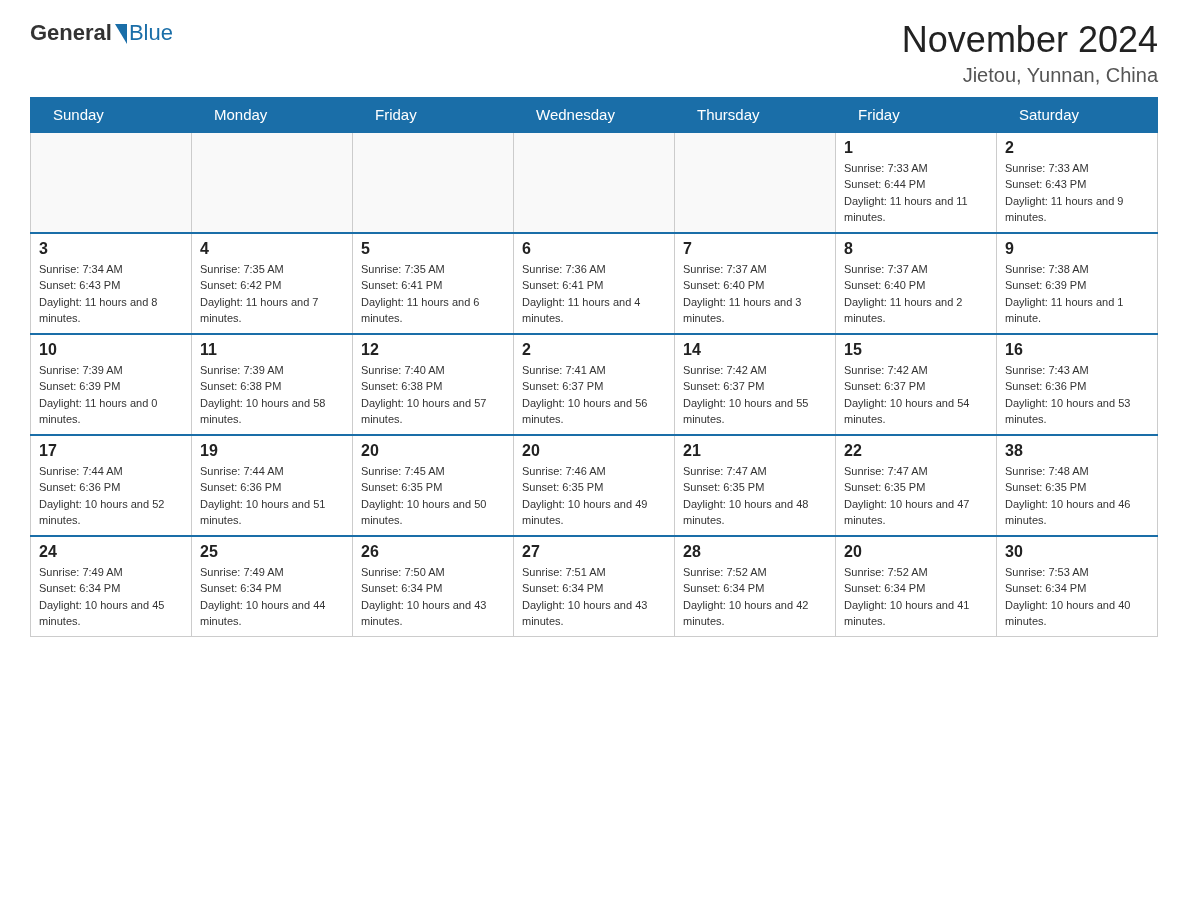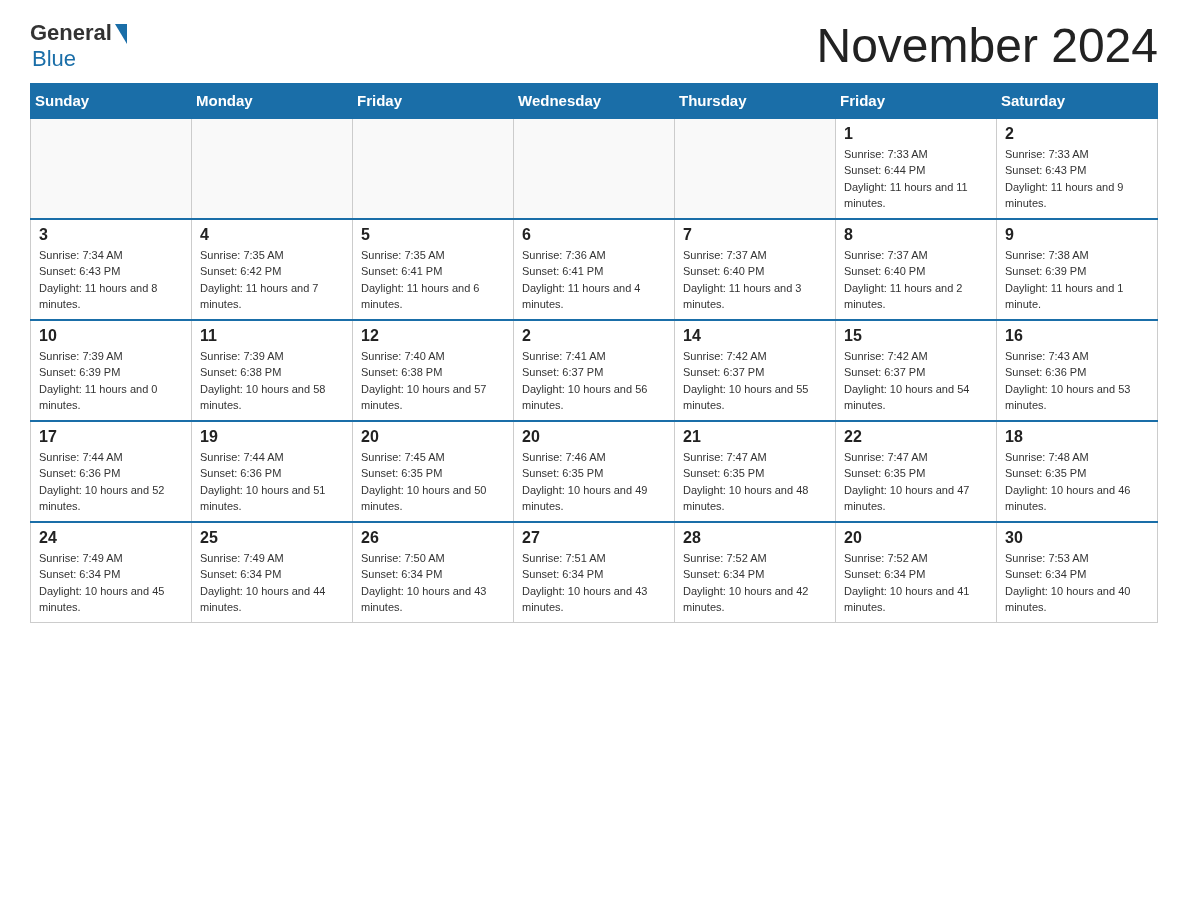--- a/index.html
+++ b/index.html
@@ -11,21 +11,21 @@
       min-height: 918px;
     }
     .header {
       display: flex;
       justify-content: space-between;
       align-items: flex-start;
       margin-bottom: 10px;
     }
     .logo {
       display: flex;
-      flex-direction: column;
+      flex-direction: row;
       align-items: flex-start;
     }
     .logo-top {
       display: flex;
       align-items: center;
     }
     .logo-general {
       font-size: 22px;
       font-weight: bold;
       color: #333;
@@ -42,42 +42,42 @@
     .logo-blue {
       font-size: 22px;
       font-weight: normal;
       color: #1a6ea8;
       margin-left: 2px;
     }
     .title-area {
       text-align: right;
     }
     .month-title {
-      font-size: 48px;
+      font-size: 36px;
       font-weight: normal;
       color: #222;
       line-height: 1.1;
     }
     .subtitle {
       font-size: 20px;
       color: #555;
       margin-top: 4px;
     }
     .calendar {
       width: 100%;
       border-collapse: collapse;
       margin-top: 8px;
     }
     .calendar th {
       background-color: #1a6ea8;
       color: #fff;
-      padding: 8px 4px;
+      padding: 8px 22px;
       text-align: left;
       font-size: 15px;
-      font-weight: bold;
+      font-weight: normal;
       border: 1px solid #1a6ea8;
     }
     .calendar td {
       vertical-align: top;
       border: 1px solid #ccc;
       padding: 6px 8px;
       width: 14.28%;
       min-height: 100px;
       font-size: 13px;
       color: #333;
@@ -110,20 +110,21 @@
 <div class="header">
   <div class="logo">
     <div class="logo-top">
       <span class="logo-general">General</span>
       <div class="logo-arrow"></div>
     </div>
     <span class="logo-blue">Blue</span>
   </div>
   <div class="title-area">
     <div class="month-title">November 2024</div>
+    <div class="subtitle">Jietou, Yunnan, China</div>
   </div>
 </div>
 
 <table class="calendar">
   <thead>
     <tr>
     <th>Sunday</th>
         <th>Monday</th>
         <th>Friday</th>
         <th>Wednesday</th>
@@ -227,21 +228,21 @@
         </td>
         <td>
           <span class="day-number">21</span>
           <div class="day-info">Sunrise: 7:47 AM<br>Sunset: 6:35 PM<br>Daylight: 10 hours and 48 minutes.</div>
         </td>
         <td>
           <span class="day-number">22</span>
           <div class="day-info">Sunrise: 7:47 AM<br>Sunset: 6:35 PM<br>Daylight: 10 hours and 47 minutes.</div>
         </td>
         <td>
-          <span class="day-number">18</span>
+          <span class="day-number">38</span>
           <div class="day-info">Sunrise: 7:48 AM<br>Sunset: 6:35 PM<br>Daylight: 10 hours and 46 minutes.</div>
         </td>
       </tr>
       <tr>
         <td>
           <span class="day-number">24</span>
           <div class="day-info">Sunrise: 7:49 AM<br>Sunset: 6:34 PM<br>Daylight: 10 hours and 45 minutes.</div>
         </td>
         <td>
           <span class="day-number">25</span>

